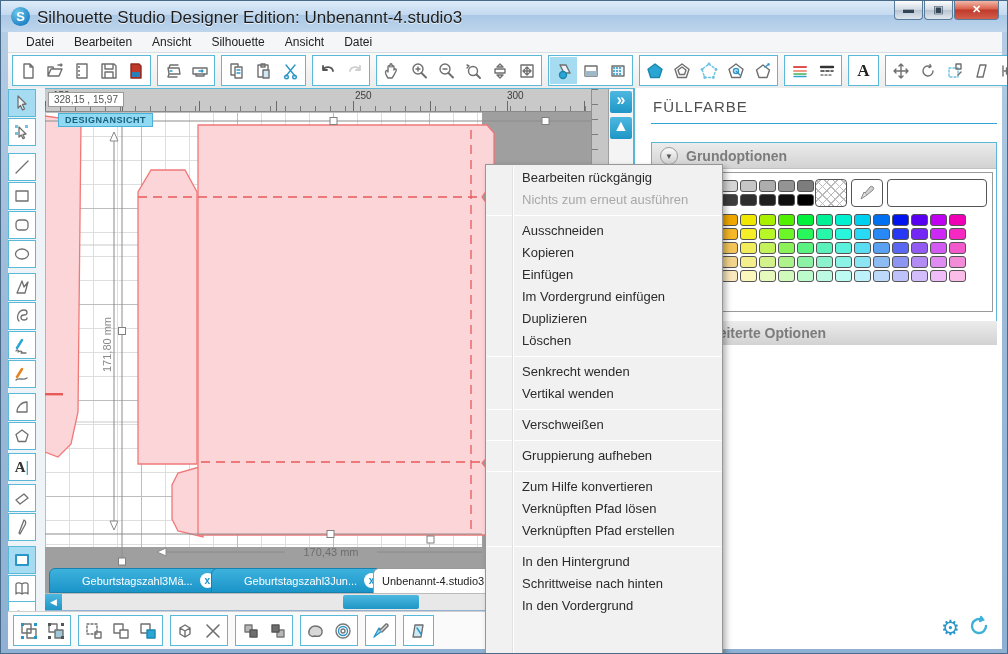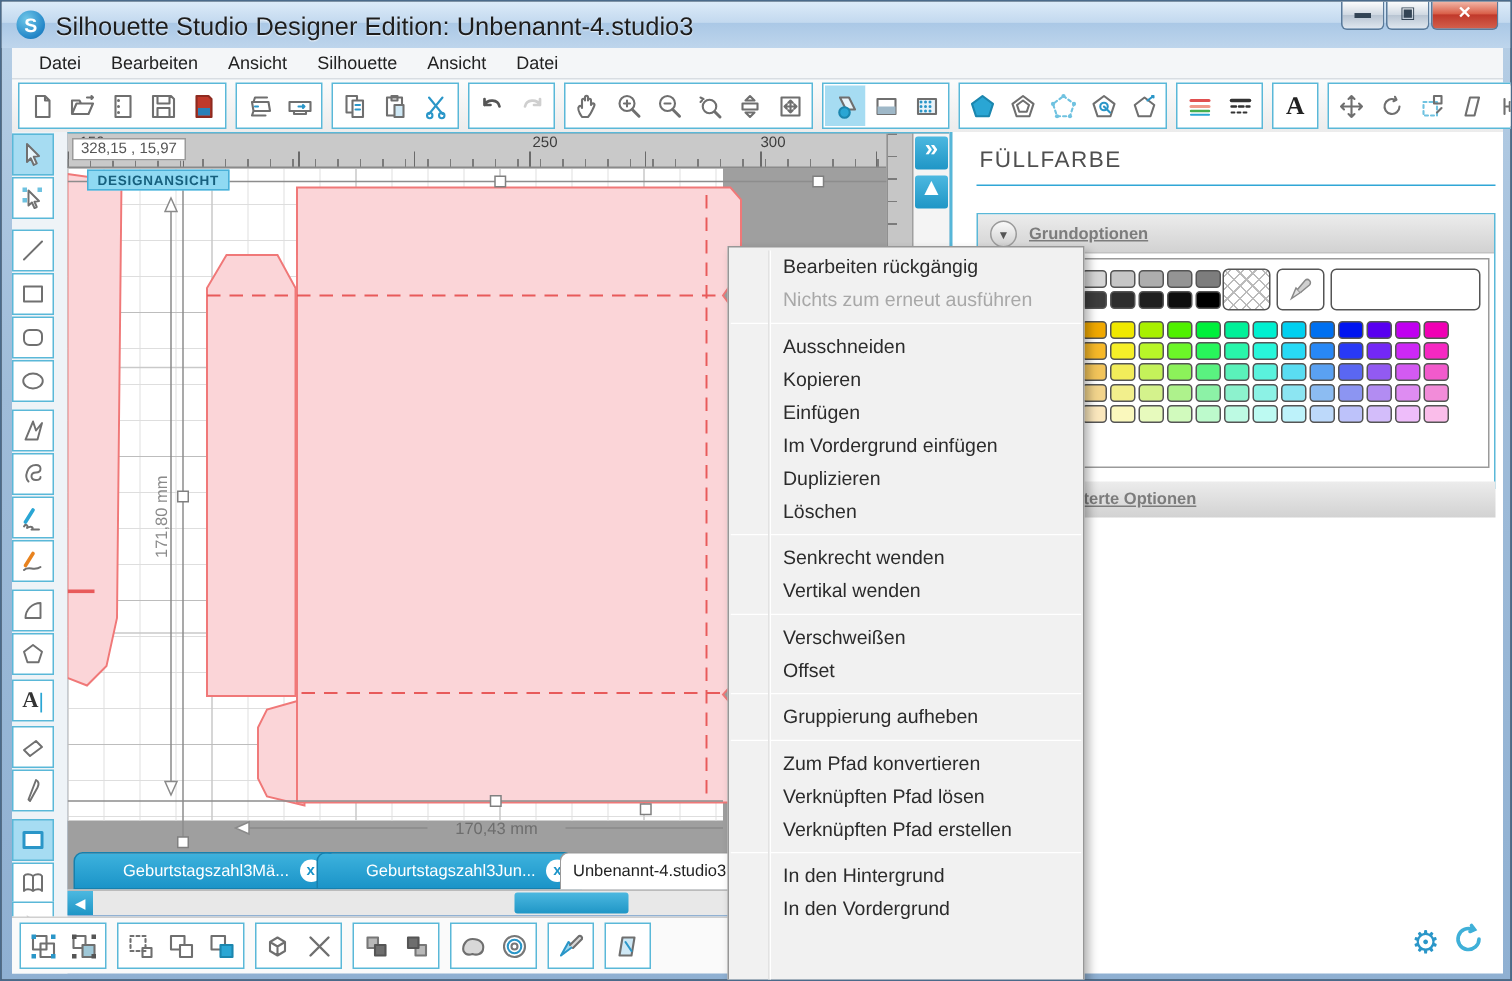--- a/index.html
+++ b/index.html
@@ -62,21 +62,21 @@
   .hthumb{position:absolute;left:298px;top:1px;width:76px;height:14px;background:linear-gradient(180deg,#4cb8e0,#1f96c6);border-radius:2px;}
   .bottombar{position:absolute;left:7px;top:610px;width:625px;height:38px;background:#fafafa;border-top:1px solid #cfcfcf;display:flex;align-items:center;padding-left:5px;}
   .bottombar .tgroup{margin-right:7px;}
   
   .rpanel{position:absolute;left:632px;top:87px;width:369px;height:561px;background:#fff;border-left:2px solid #56b6d8;}
   .ptitle{position:absolute;left:18px;top:10px;font-size:15px;color:#4f4f4f;letter-spacing:1px;}
   .punderline{position:absolute;left:16px;top:35px;width:346px;height:1px;background:#2fa6d6;}
   .section{position:absolute;left:16px;width:346px;border:1px solid #5ab8d8;background:#fff;}
   .sechead{height:26px;background:linear-gradient(180deg,#ececec,#d2d2d2);display:flex;align-items:center;border-bottom:1px solid #c2c2c2;}
   .circlebtn{width:18px;height:18px;margin-left:8px;border-radius:50%;border:1px solid #9a9a9a;background:linear-gradient(180deg,#fafafa,#cfcfcf);color:#555;font-size:8px;text-align:center;line-height:17px;}
-  .seclabel{margin-left:8px;font-size:11px;font-weight:bold;color:#7c7c7c;text-decoration:underline;}
+  .seclabel{margin-left:8px;font-size:14px;font-weight:bold;color:#7c7c7c;}
   .swatchwrap{position:relative;padding:6px 6px;border:1px solid #9a9a9a;margin:3px;height:140px;}
   .grayrows{position:absolute;left:7px;top:6px;}
   .grow{display:flex;}
   .sw{width:17px;height:12px;border:1px solid #555;border-radius:3px;margin:1px;}
   .bigsw{position:absolute;top:6px;height:28px;border:1px solid #555;border-radius:4px;background:#fff;}
   .crossh{left:159px;width:32px;background:
      repeating-linear-gradient(45deg,#bbb 0 1px,transparent 1px 6px),
      repeating-linear-gradient(-45deg,#bbb 0 1px,transparent 1px 6px),#fff;}
   .dropsw{left:195px;width:32px;display:flex;align-items:center;justify-content:center;}
   .customsw{left:231px;width:100px;}
@@ -784,25 +784,25 @@
       <div class="citem">Kopieren</div>
       <div class="citem">Einfügen</div>
       <div class="citem">Im Vordergrund einfügen</div>
       <div class="citem">Duplizieren</div>
       <div class="citem">Löschen</div>
       <div class="csep"></div>
       <div class="citem">Senkrecht wenden</div>
       <div class="citem">Vertikal wenden</div>
       <div class="csep"></div>
       <div class="citem">Verschweißen</div>
-      <div class="citem">Offset</div>
       <div class="csep"></div>
       <div class="citem">Gruppierung aufheben</div>
       <div class="csep"></div>
-      <div class="citem">Zum Pfad konvertieren</div>
+      <div class="citem">Zum Hilfe konvertieren</div>
       <div class="citem">Verknüpften Pfad lösen</div>
       <div class="citem">Verknüpften Pfad erstellen</div>
       <div class="csep"></div>
       <div class="citem">In den Hintergrund</div>
+      <div class="citem">Schrittweise nach hinten</div>
       <div class="citem">In den Vordergrund</div>
     </div>
 
 </div>
 
 </body></html>

